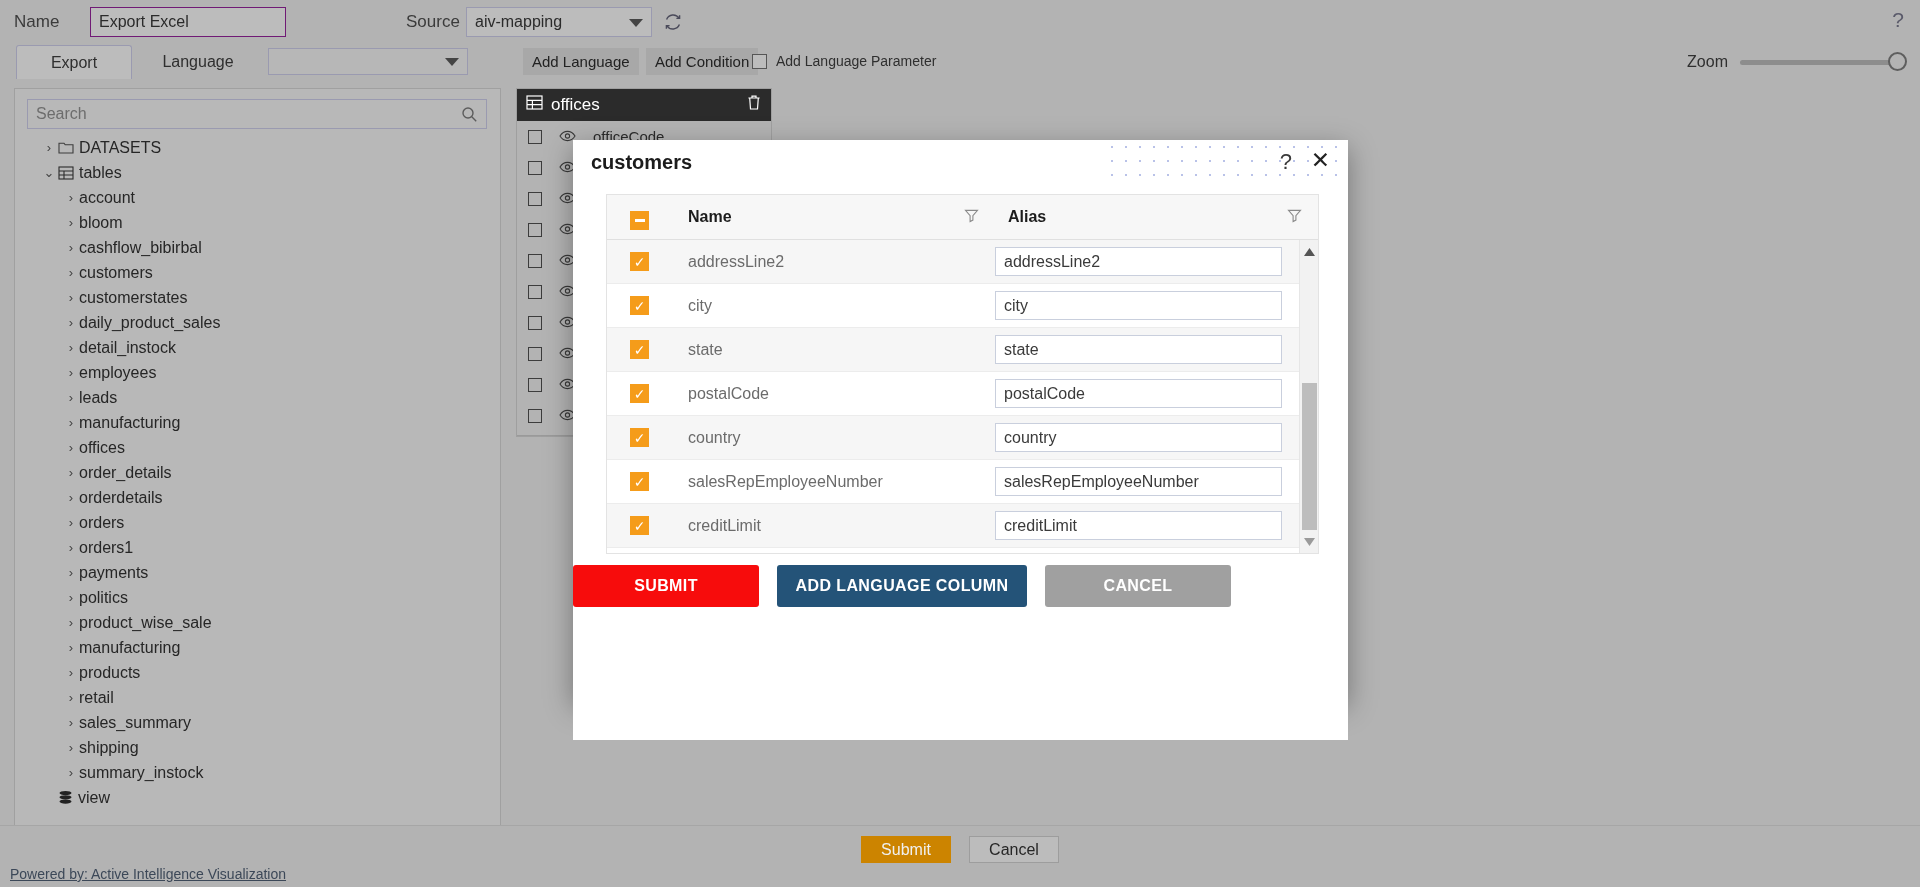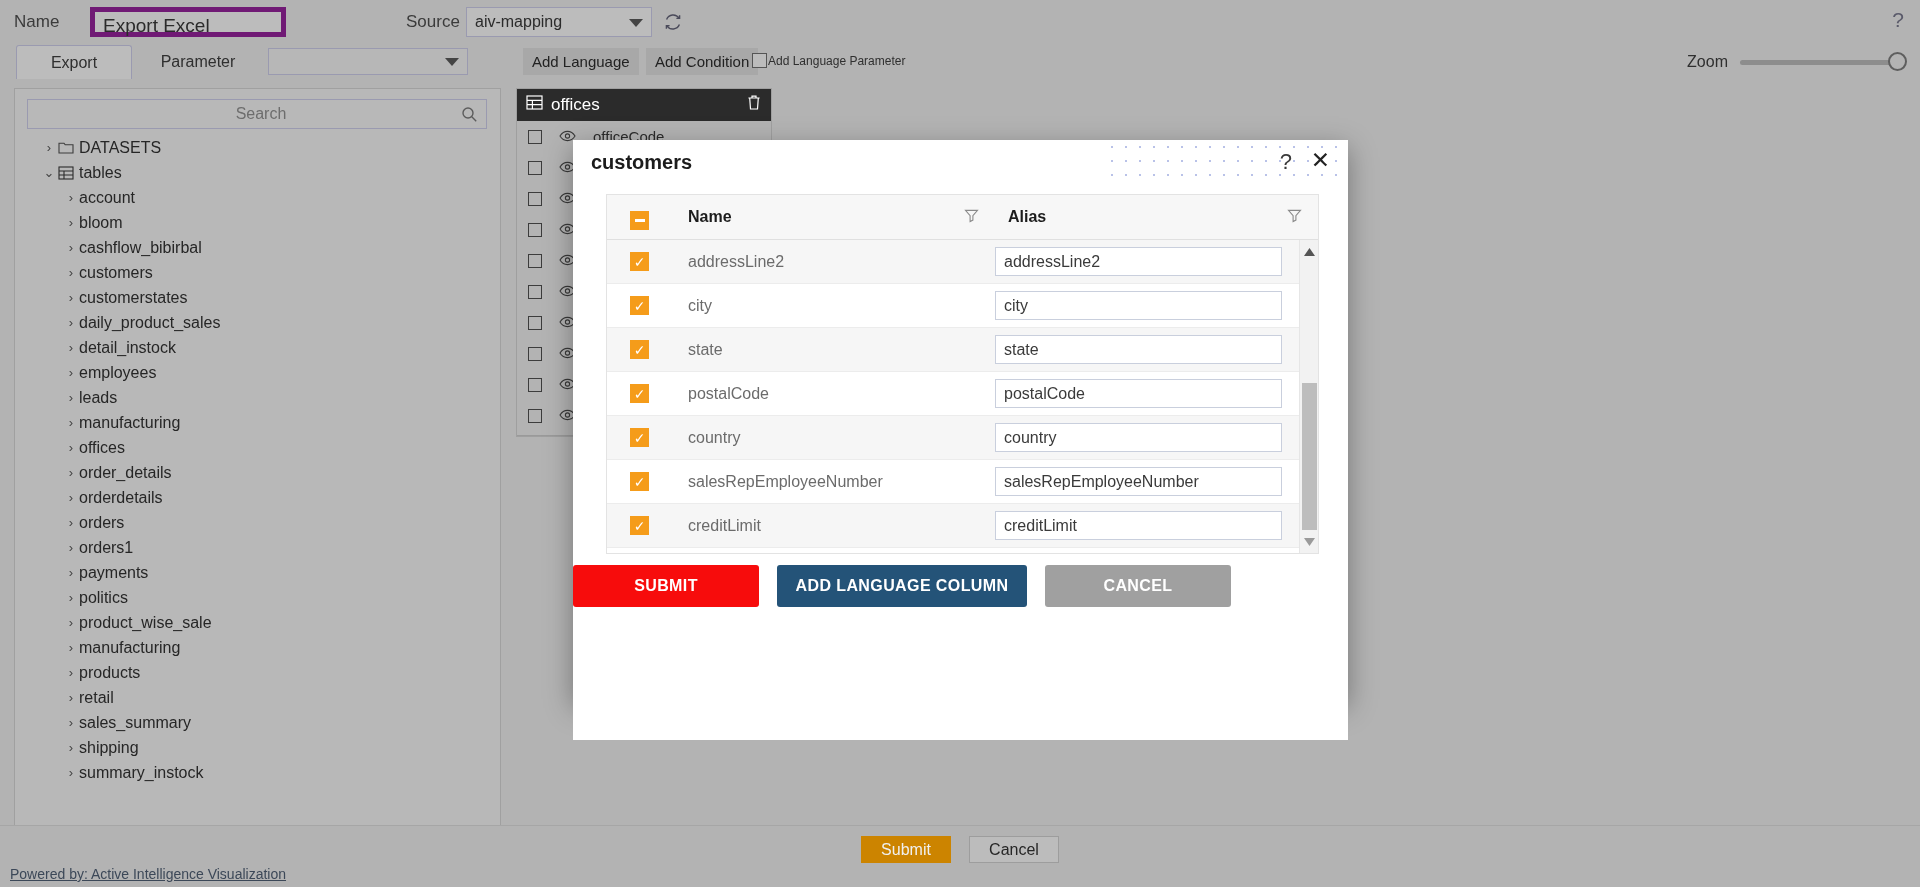--- a/index.html
+++ b/index.html
@@ -22,22 +22,22 @@
     position: absolute; left: 0; top: 0; width: 1920px; height: 45px;
     background: #b3b3b3;
     display: flex; align-items: center;
   }
   .lbl-name {
     position: absolute; left: 14px; top: 12px;
     font-size: 17px; color: #3b3b3b;
   }
   .name-input {
     position: absolute; left: 90px; top: 7px; width: 196px; height: 30px;
-    background: #bcbcbc; border: 5px solid #701a75;
-    font-size: 19px; color: #2b2b2b;
+    background: #bcbcbc; border: 1px solid #701a75;
+    font-size: 16px; color: #2b2b2b;
     padding: 3px 8px; line-height: 22px;
   }
   .lbl-source {
     position: absolute; left: 406px; top: 12px; font-size: 17px; color: #3b3b3b;
   }
   .source-select {
     position: absolute; left: 466px; top: 7px; width: 186px; height: 30px;
     background: #bcbcbc; border: 1px solid #9a9ab0;
     font-size: 16px; color: #2b2b2b;
     padding: 3px 8px; line-height: 22px;
@@ -83,22 +83,22 @@
   .btn-gray {
     position: absolute; top: 3px; height: 27px;
     background: #a8a8a8; border: none;
     font-size: 15px; color: #222; padding: 0 9px;
     display: flex; align-items: center; cursor: pointer;
   }
   #btn-add-parameter { left: 523px; }
   #btn-add-condition { left: 646px; }
   .lang-check-wrap {
     position: absolute; left: 752px; top: 8px;
-    display: flex; align-items: center; gap: 1px;
-    font-size: 12px; color: #2f2f2f;
+    display: flex; align-items: center; gap: 9px;
+    font-size: 14px; color: #2f2f2f;
   }
   .sq-check {
     width: 15px; height: 15px; background: #bcbcbc;
     border: 1px solid #555; cursor: pointer;
   }
   .zoom-wrap {
     position: absolute; right: 22px; top: 8px;
     display: flex; align-items: center; gap: 12px;
     font-size: 16px; color: #2f2f2f;
   }
@@ -117,21 +117,21 @@
     position: absolute; left: 0; top: 80px; width: 1920px; height: 745px;
     background: #b3b3b3;
   }
   .left-panel {
     position: absolute; left: 14px; top: 8px; width: 487px; height: 738px;
     background: #b8b8b8; border: 1px solid #a0a0a0;
   }
   .search-box {
     position: absolute; left: 12px; top: 10px; width: 460px; height: 30px;
     background: #b8b8b8; border: 1px solid #9a9ab0;
-    display: flex; align-items: center; justify-content: center;
+    display: flex; align-items: center;
   }
   .search-box span.ph {
     padding-left: 8px; font-size: 16px; color: #6d6d6d;
   }
   .search-icon {
     position: absolute; right: 8px; top: 6px; width: 17px; height: 17px;
   }
   .tree {
     position: absolute; left: 12px; top: 46px; right: 6px; bottom: 8px;
     overflow: hidden;
@@ -315,21 +315,21 @@
           <path d="M16.4 12.6A7 7 0 0 1 4 13.8"></path>
         <path d="M16.6 3.2v3.2h-3.2"></path>
           <path d="M3.4 16.8v-3.2h3.2"></path>
       </svg>
     </span>
     <span class="help-icon-top">?</span>
   </div>
 
   <div class="tabstrip">
     <div class="tab active">Export</div>
-    <div class="tab plain">Parameter</div>
+    <div class="tab plain">Language</div>
     <div class="param-select">
       <span class="caret-dn"></span>
     </div>
     <div class="btn-gray" id="btn-add-parameter">Add Language</div>
     <div class="btn-gray" id="btn-add-condition">Add Condition</div>
     <div class="lang-check-wrap">
       <span class="sq-check"></span>
       <span>Add Language Parameter</span>
     </div>
     <div class="zoom-wrap">
@@ -460,20 +460,31 @@
             <span class="chev">›</span>
             <span>sales_summary</span>
           </div>
           <div class="tnode lvl1">
             <span class="chev">›</span>
             <span>shipping</span>
           </div>
           <div class="tnode lvl1">
             <span class="chev">›</span>
             <span>summary_instock</span>
+          </div>
+          <div class="tnode lvl0">
+            <span class="chev"></span>
+            <span class="tico">
+              <svg width="15" height="15" viewBox="0 0 15 15" fill="#222">
+                <ellipse cx="7.5" cy="3" rx="6" ry="2.1"></ellipse>
+                <ellipse cx="7.5" cy="7.3" rx="6" ry="2.1"></ellipse>
+                <ellipse cx="7.5" cy="11.6" rx="6" ry="2.1"></ellipse>
+              </svg>
+            </span>
+            <span>view</span>
           </div>
         </div>
     </div>
 
     <div class="right-panel">
       <div class="table-card">
         <div class="table-card-head">
           <span>
             <svg width="17" height="15" viewBox="0 0 17 15" fill="none" stroke="#ffffff" stroke-width="1.2">
               <rect x="1" y="1" width="15" height="13"></rect>

